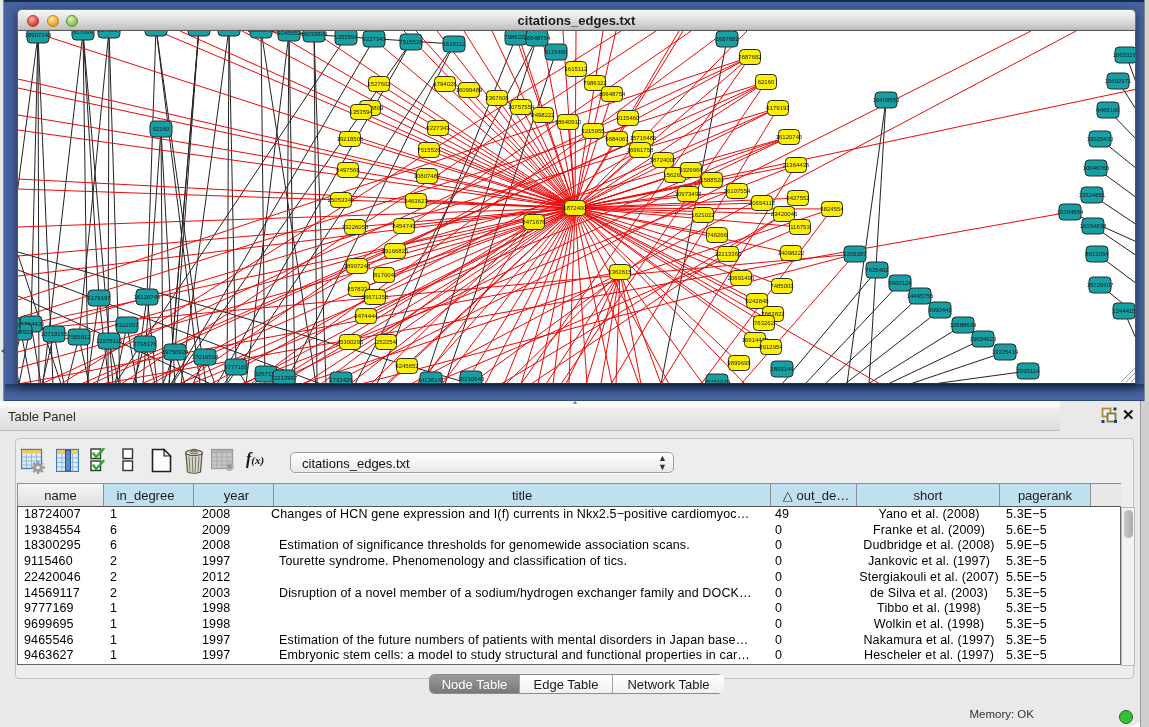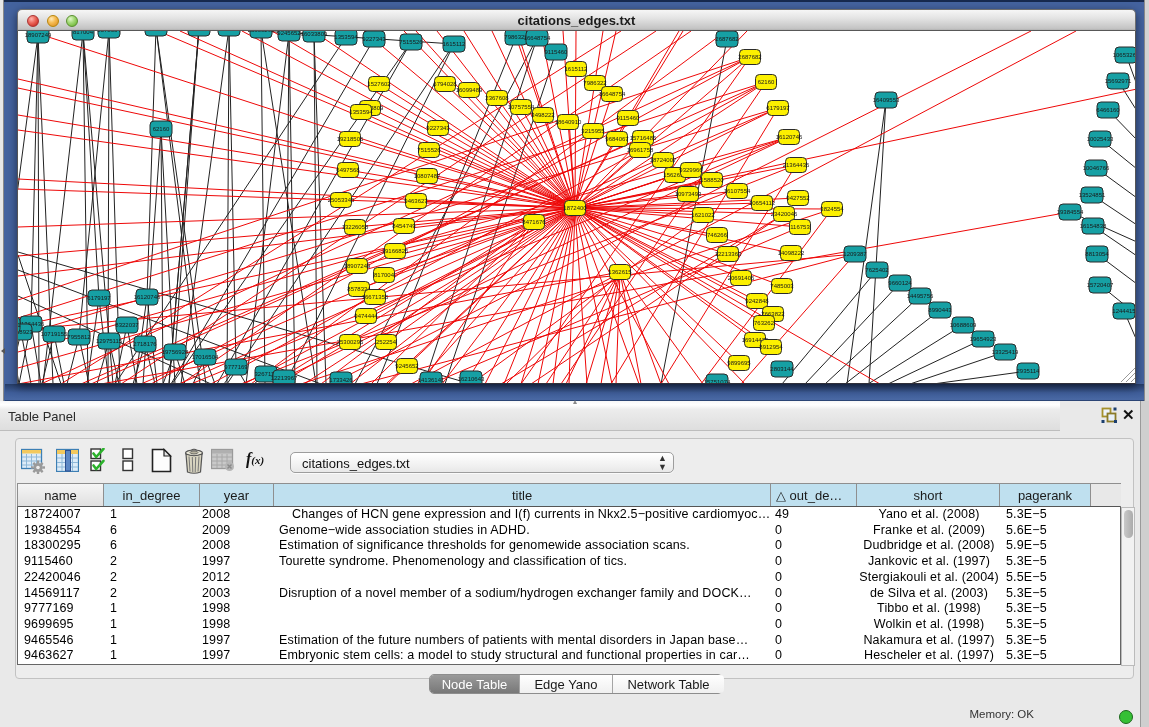--- a/index.html
+++ b/index.html
@@ -1,16 +1,16 @@
 <!DOCTYPE html>
 <html><head><meta charset="utf-8">
 <style>
 * { margin:0; padding:0; box-sizing:border-box; }
 html,body { width:1149px; height:727px; overflow:hidden; font-family:"Liberation Sans", sans-serif; }
-#root { position:relative; width:1149px; height:727px; background:#e9e9e9; }
+#root { position:relative; width:1149px; height:727px; background:#e9e9e9;border-radius:24px; }
 
 #desk { position:absolute; left:0; top:0; width:1149px; height:401px; background:#44639f; }
 #desk .topline { position:absolute; left:0; top:0; width:100%; height:2px; background:#16294e; }
 #desk .lstrip { position:absolute; left:0; top:0; width:4px; height:401px; background:#e8e8e8; border-right:1px solid #8a8a8a; }
 #desk .rstrip { position:absolute; left:1144px; top:0; width:5px; height:401px; background:#d4d4d4; border-left:1px solid #8a8a8a; }
 #desk .botshade { position:absolute; left:5px; top:384px; width:1139px; height:17px;
   background:linear-gradient(#263d68, #3f5e9a 55%, #4a69a4); border-bottom:1px solid #2b4575; }
 
 #win { position:absolute; left:17px; top:9px; width:1119px; height:375px;
   border-radius:5px 5px 0 0; box-shadow:0 3px 10px rgba(0,0,10,0.55); }
@@ -685,43 +685,42 @@
 <circle cx="18.5" cy="18.5" r="4.5" fill="#b5b5b5"></circle>
         <path d="M16.5 16.5 L20.5 20.5 M20.5 16.5 L16.5 20.5" stroke="#8a8a8a" stroke-width="1.4"></path>
 </svg>
 <div class="ticon" style="left:246px;top:49px;position:absolute;font-size:16px;font-weight:bold;font-style:italic;font-family:'Liberation Serif',serif;color:#111">f<span style="font-size:11px">(x)</span></div>
   <div id="dropdown">
         <span class="txt">citations_edges.txt</span>
         <span class="arr">▲<br>▼</span>
       </div>
   <div id="thead">
     <div class="hc" style="left:0;width:86px;background:linear-gradient(#f5f5f5,#e0e0e0)">name</div>
-    <div class="hc" style="left:86px;width:96px">in_degree</div>
+    <div class="hc" style="left:80px;width:96px">in_degree</div>
     <div class="hc" style="left:182px;width:74px">year</div>
     <div class="hc" style="left:256px;width:497px">title</div>
-    <div class="hc" style="left:753px;width:86px;text-align:left;padding-left:5px">△ out_de…</div>
+    <div class="hc" style="left:753px;width:86px;text-align:center;padding-left:5px">△ out_de…</div>
     <div class="hc" style="left:839px;width:143px">short</div>
     <div class="hc" style="left:982px;width:91px">pagerank</div>
     <div class="hc" style="left:1073px;width:30px;background:#e8e8e8;border-right:none"></div>
   </div>
   <div id="tbody"></div>
   <div class="trow" style="top:106.0px">
 <span style="left:24px">18724007</span>
 <span style="left:110px">1</span>
 <span style="left:202px">2008</span>
-<span style="left:292px;width:484px;overflow:hidden">Changes of HCN gene expression and I(f) currents in Nkx2.5−positive cardiomyoc…</span>
+<span style="left:271px;width:484px;overflow:hidden">Changes of HCN gene expression and I(f) currents in Nkx2.5−positive cardiomyoc…</span>
 <span style="left:775px">49</span>
 <span class="ctr" style="left:858px;width:142px">Yano et al. (2008)</span>
 <span style="left:1006px">5.3E−5</span>
 </div>
 <div class="trow" style="top:121.7px">
 <span style="left:24px">19384554</span>
 <span style="left:110px">6</span>
 <span style="left:202px">2009</span>
-<span style="left:279px;width:484px;overflow:hidden">Genome−wide association studies in ADHD.</span>
 <span style="left:775px">0</span>
 <span class="ctr" style="left:858px;width:142px">Franke et al. (2009)</span>
 <span style="left:1006px">5.6E−5</span>
 </div>
 <div class="trow" style="top:137.4px">
 <span style="left:24px">18300295</span>
 <span style="left:110px">6</span>
 <span style="left:202px">2008</span>
 <span style="left:279px;width:484px;overflow:hidden">Estimation of significance thresholds for genomewide association scans.</span>
 <span style="left:775px">0</span>
@@ -735,21 +734,21 @@
 <span style="left:279px;width:484px;overflow:hidden">Tourette syndrome. Phenomenology and classification of tics.</span>
 <span style="left:775px">0</span>
 <span class="ctr" style="left:858px;width:142px">Jankovic et al. (1997)</span>
 <span style="left:1006px">5.3E−5</span>
 </div>
 <div class="trow" style="top:168.8px">
 <span style="left:24px">22420046</span>
 <span style="left:110px">2</span>
 <span style="left:202px">2012</span>
 <span style="left:775px">0</span>
-<span class="ctr" style="left:858px;width:142px">Stergiakouli et al. (2004)</span>
+<span class="ctr" style="left:858px;width:142px">Stergiakouli et al. (2007)</span>
 <span style="left:1006px">5.5E−5</span>
 </div>
 <div class="trow" style="top:184.5px">
 <span style="left:24px">14569117</span>
 <span style="left:110px">2</span>
 <span style="left:202px">2003</span>
 <span style="left:279px;width:484px;overflow:hidden">Disruption of a novel member of a sodium/hydrogen exchanger family and DOCK…</span>
 <span style="left:775px">0</span>
 <span class="ctr" style="left:858px;width:142px">de Silva et al. (2003)</span>
 <span style="left:1006px">5.3E−5</span>
@@ -786,19 +785,19 @@
 <span style="left:279px;width:484px;overflow:hidden">Embryonic stem cells: a model to study structural and functional properties in car…</span>
 <span style="left:775px">0</span>
 <span class="ctr" style="left:858px;width:142px">Hescheler et al. (1997)</span>
 <span style="left:1006px">5.3E−5</span>
 </div>
   <div id="vscroll">
         <div id="vthumb"></div>
       </div>
   <div id="tabs">
     <div class="tab sel" style="left:0;width:89px">Node Table</div>
-    <div class="tab" style="left:89px;width:93px;border-left:1px solid #a5a5a5">Edge Yano</div>
+    <div class="tab" style="left:89px;width:93px;border-left:1px solid #a5a5a5">Edge Table</div>
     <div class="tab" style="left:182px;width:112px;border-left:1px solid #a5a5a5;border-radius:0 4px 4px 0">Network Table</div>
   </div>
   <div id="memory">Memory: OK</div>
   <div id="memdot"></div>
 </div>
 <div id="tp-rstrip"></div>
 </div>
 </body></html>

